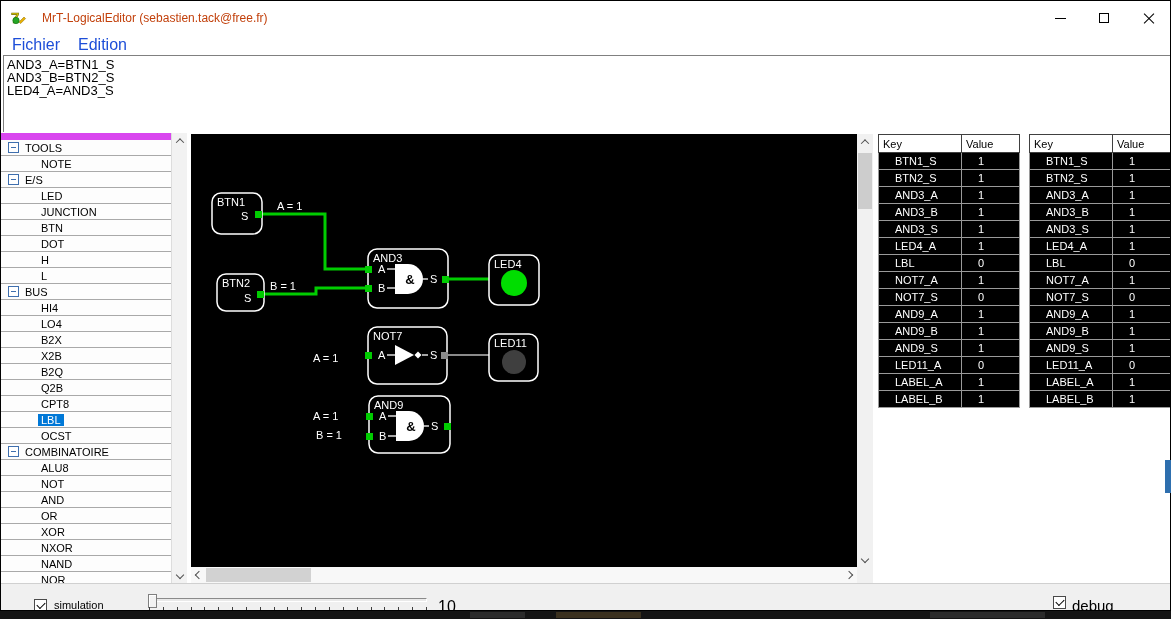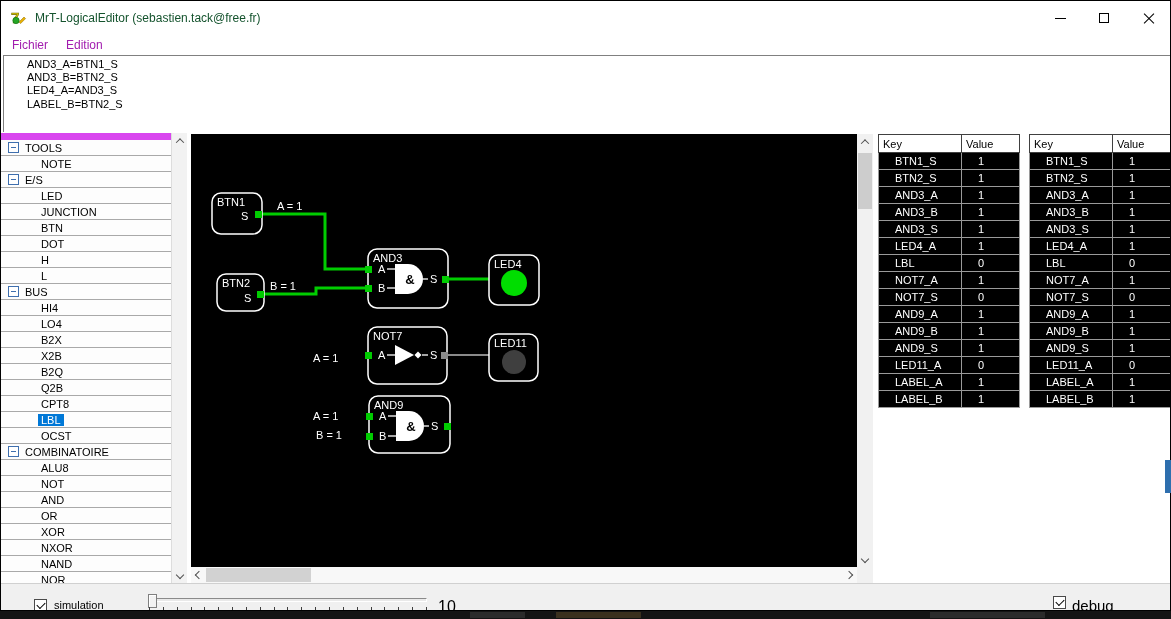--- a/index.html
+++ b/index.html
@@ -4,37 +4,37 @@
 <style>
   * { margin:0; padding:0; box-sizing:border-box; }
   html,body { width:1171px; height:619px; }
   body { font-family:"Liberation Sans",sans-serif; background:#e8e8e8; position:relative; overflow:hidden; }
 
   #app { position:absolute; left:0; top:0; width:1171px; height:611px; background:#fff; border:1px solid #000; overflow:hidden; }
 
   
   #titlebar { position:absolute; left:0; top:0; width:100%; height:34px; background:#fff; display:flex; align-items:center; }
   #app-icon-wrap { margin-left:9px; display:flex; }
-  #title-text { margin-left:8px; font-size:12px; color:#14532d; }
+  #title-text { margin-left:15px; font-size:12px; color:#c2410c; }
   #win-controls { position:absolute; right:0; top:0; height:34px; display:flex; }
   .win-btn { width:44px; height:34px; display:flex; align-items:center; justify-content:center; }
   .glyph-min { width:11px; height:1px; background:#000; }
   .glyph-max { width:10px; height:10px; border:1px solid #000; }
   .glyph-close { position:relative; width:13px; height:13px; }
   .glyph-close::before,.glyph-close::after { content:""; position:absolute; left:0; top:6px; width:14px; height:1px; background:#000; }
   .glyph-close::before { transform:rotate(45deg); }
   .glyph-close::after { transform:rotate(-45deg); }
 
   
   #menubar { position:absolute; left:0; top:34px; width:100%; height:20px; background:#fff; display:flex; align-items:center; padding-left:2px; }
-  .menu-item { font-size:12px; padding:2px 9px; color:#a21caf; }
+  .menu-item { font-size:16px; padding:2px 9px; color:#1d4ed8; }
 
   
   #equations { position:absolute; left:2px; top:54px; width:1167px; height:77px; background:#fff; border-top:1px solid #808080; border-left:1px solid #808080; padding:2px 0 0 3px; }
-  .eq-line { font-size:11px; line-height:13.2px; color:#000; white-space:pre;margin-left:20px; }
+  .eq-line { font-size:13px; line-height:13.2px; color:#000; white-space:pre; }
 
   
   #palette { position:absolute; left:0; top:132px; width:186px; height:450px; background:#fff; }
   #palette-list { position:absolute; left:0; top:0; width:170px; border-top:7px solid #d946ef; }
   .tree-row { height:16px; display:flex; align-items:center; border-bottom:1px solid #a9a9a9; font-size:11px; color:#000; background:#fdfdfd; }
   .expand { width:11px; height:11px; margin-left:7px; border:1px solid #3f6fae; background:#fff; position:relative; flex:none; }
   .expand::after { content:""; position:absolute; left:2px; top:4px; width:5px; height:1px; background:#3f6fae; }
   .tree-row.group .tree-label { margin-left:6px; }
   .tree-row.leaf .tree-label { margin-left:40px; }
   .tree-label.sel { background:#0078d7; color:#fff; padding:0 3px; margin-left:37px !important; }
@@ -111,21 +111,20 @@
 
   <div id="menubar">
       <span class="menu-item">Fichier</span>
       <span class="menu-item">Edition</span>
     </div>
 
   <div id="equations">
       <div class="eq-line">AND3_A=BTN1_S</div>
       <div class="eq-line">AND3_B=BTN2_S</div>
       <div class="eq-line">LED4_A=AND3_S</div>
-      <div class="eq-line">LABEL_B=BTN2_S</div>
     </div>
 
   <div id="palette">
     <div id="palette-list">
         <div class="tree-row group">
           <span class="expand"></span>
           <span class="tree-label">TOOLS</span>
         </div>
         <div class="tree-row leaf">
           <span class="tree-label">NOTE</span>

